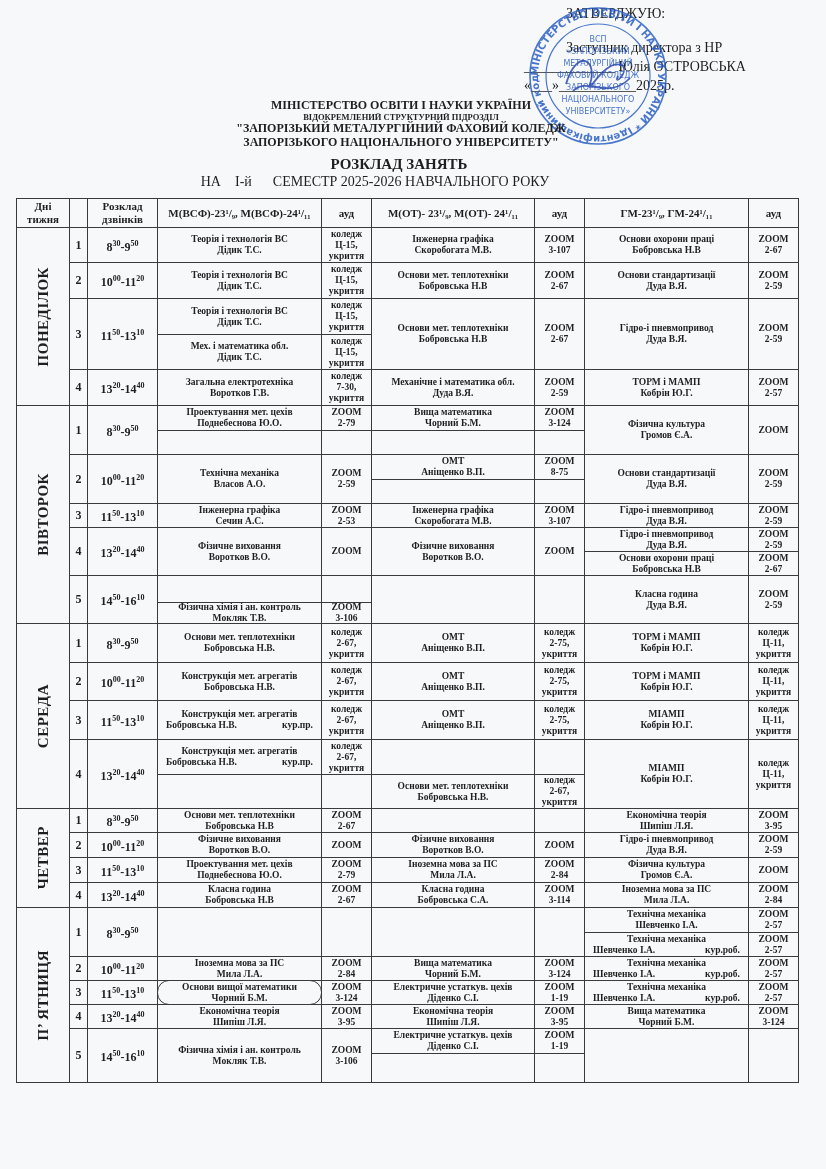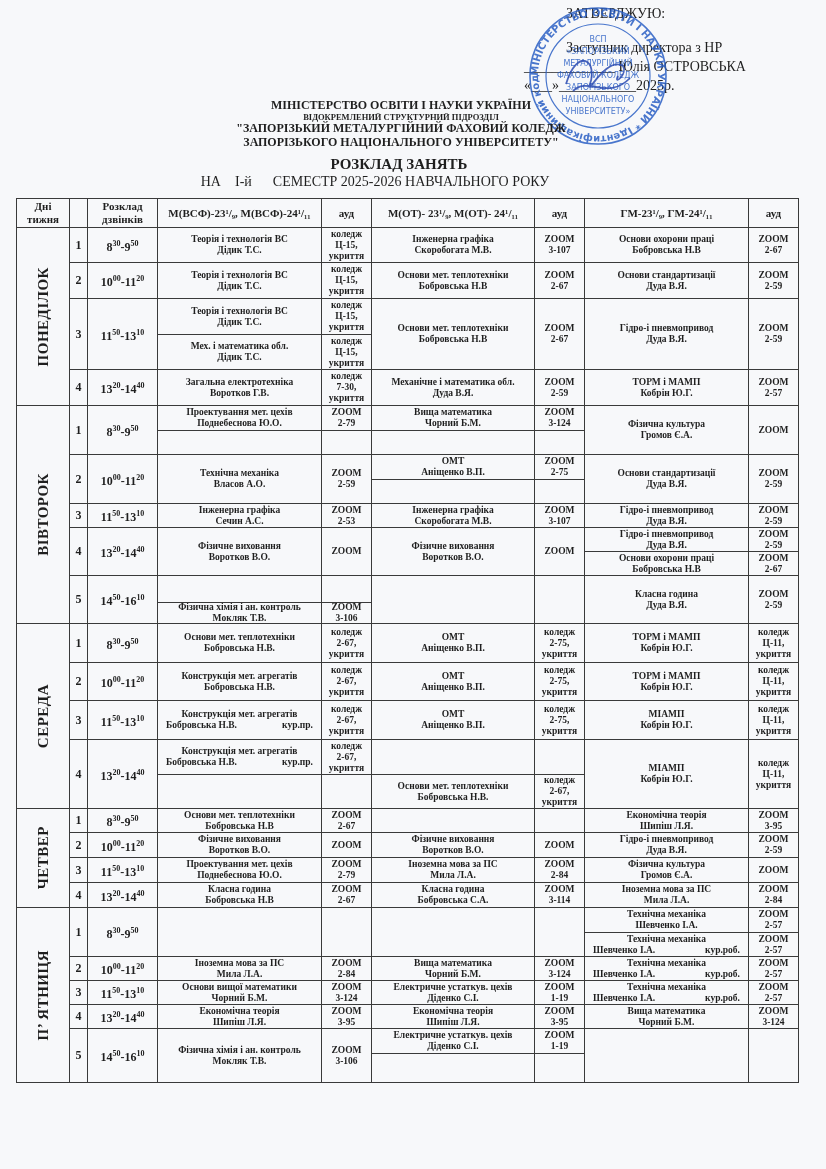--- a/index.html
+++ b/index.html
@@ -420,21 +420,21 @@
       <span>2-59</span>
     </div>
     <div class="cell " style="left: 371px; top: 454px; width: 164px; height: 26px;">
       <div class="subj">
         <span class="s">ОМТ</span>
         <span class="t">Аніщенко В.П.</span>
       </div>
     </div>
     <div class="cell room" style="left: 534px; top: 454px; width: 51px; height: 26px;">
       <span>ZOOM</span>
-      <span>2-75</span>
+      <span>8-75</span>
     </div>
     <div class="cell " style="left: 371px; top: 479px; width: 164px; height: 25px;">
       <div class="subj"></div>
     </div>
     <div class="cell room" style="left: 534px; top: 479px; width: 51px; height: 25px;"></div>
     <div class="cell " style="left: 584px; top: 454px; width: 165px; height: 50px;">
       <div class="subj">
         <span class="s">Основи стандартизації</span>
         <span class="t">Дуда В.Я.</span>
       </div>
@@ -853,21 +853,21 @@
         <span class="t kur">
           <span>Шевченко І.А.</span>
           <span>кур.роб.</span>
         </span>
       </div>
     </div>
     <div class="cell room" style="left: 748px; top: 956px; width: 51px; height: 25px;">
       <span>ZOOM</span>
       <span>2-57</span>
     </div>
-    <div class="cell " style="left: 157px; top: 980px; width: 165px; height: 25px;">
+    <div class="cell " style="left: 157px; top: 980px; width: 165px; height: 25px; border-radius: 12px;">
       <div class="subj">
         <span class="s">Основи вищої математики</span>
         <span class="t">Чорний Б.М.</span>
       </div>
     </div>
     <div class="cell room" style="left: 321px; top: 980px; width: 51px; height: 25px;">
       <span>ZOOM</span>
       <span>3-124</span>
     </div>
     <div class="cell " style="left: 371px; top: 980px; width: 164px; height: 25px;">

